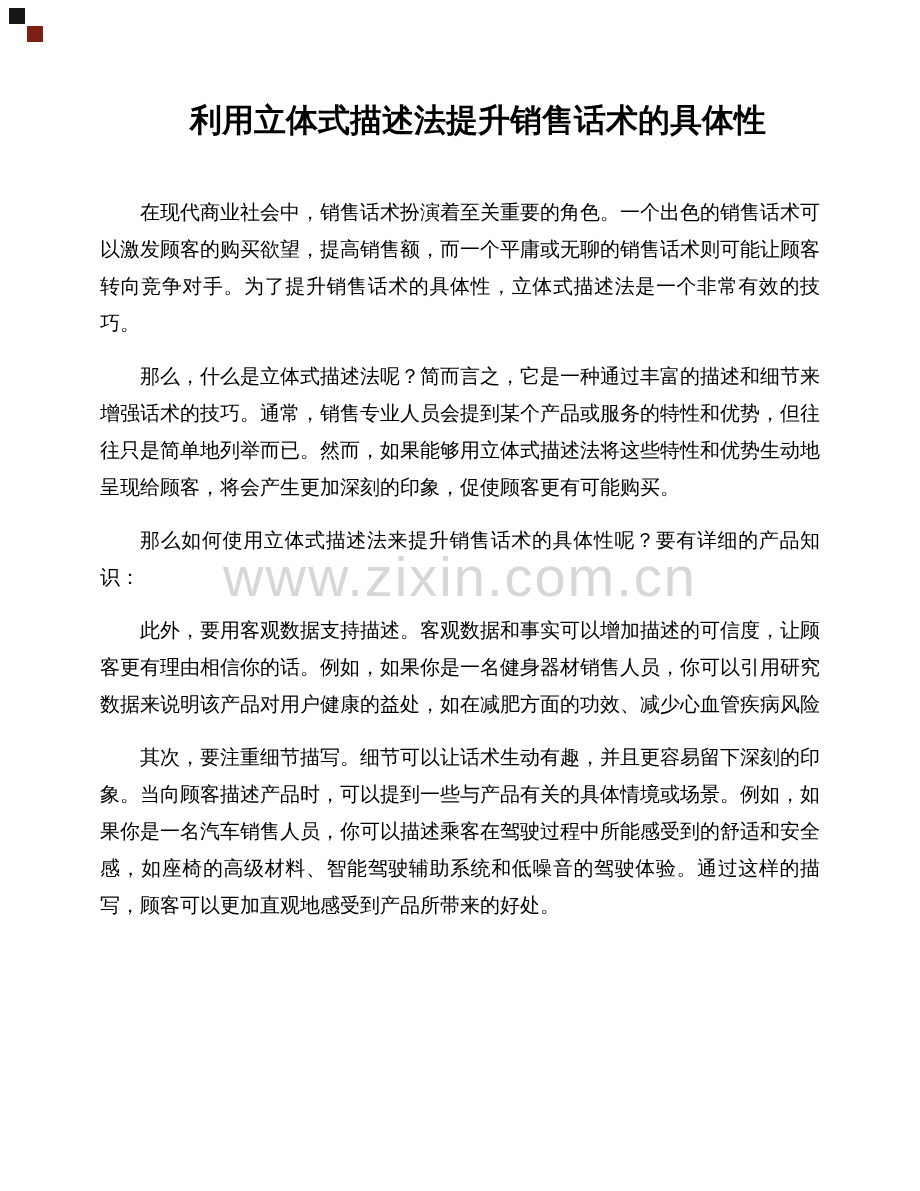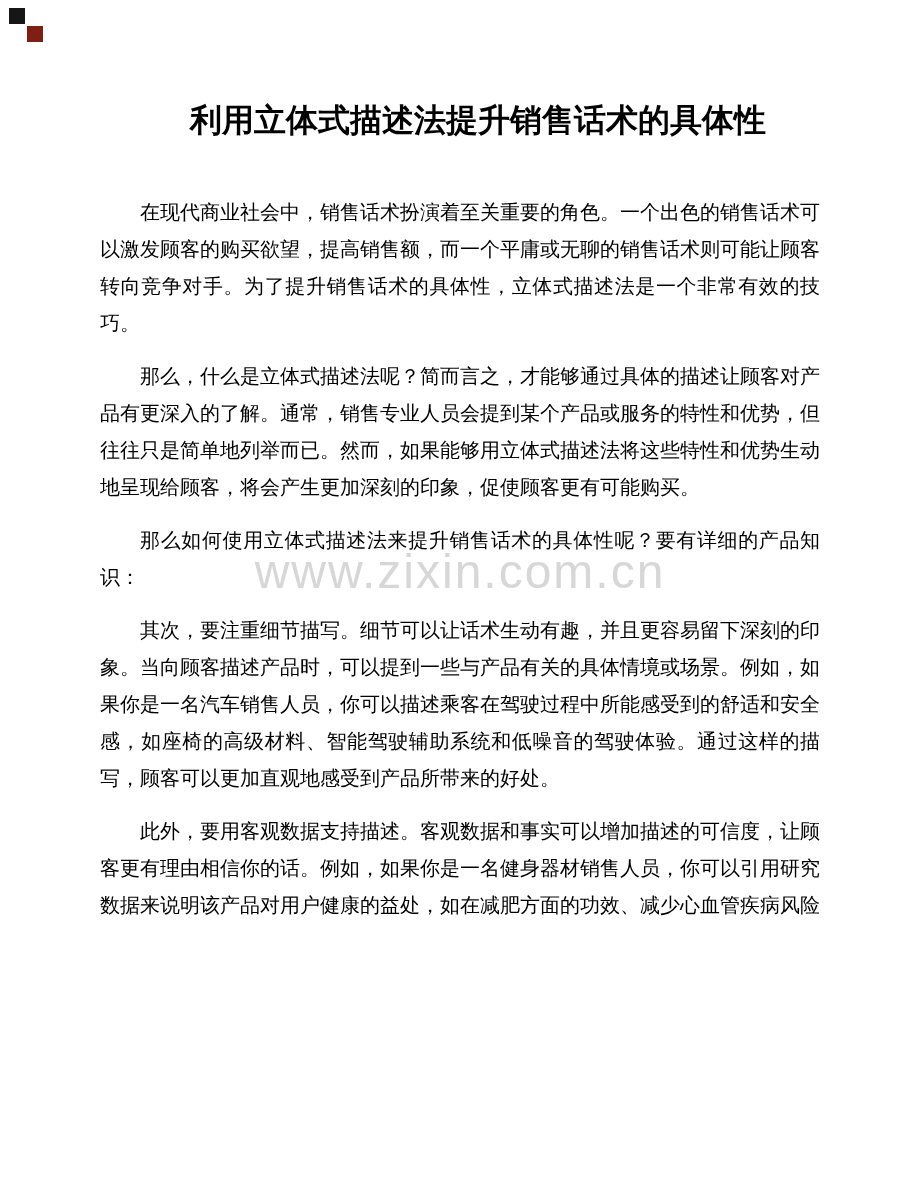--- a/index.html
+++ b/index.html
@@ -52,39 +52,39 @@
     line-height: 37px;
     text-align: justify;
     text-indent: 2em;
   }
   .watermark {
     position: absolute;
     left: 0;
     right: 0;
     top: 544px;
     text-align: center;
-    font-size: 48px;
+    font-size: 56px;
     color: #d7d7d7;
     font-family: "Liberation Sans", "DejaVu Sans", sans-serif;
     letter-spacing: 2px;
     pointer-events: none;
     z-index: 2;
   }
 </style>
 </head>
 <body>
 
 <div class="page">
   <span class="corner-sq sq1"></span>
   <span class="corner-sq sq2"></span>
 
   <div class="watermark">www.zixin.com.cn</div>
 
   <h1 class="title">利用立体式描述法提升销售话术的具体性</h1>
 
   <div class="content">
     <p class="para">在现代商业社会中，销售话术扮演着至关重要的角色。一个出色的销售话术可以激发顾客的购买欲望，提高销售额，而一个平庸或无聊的销售话术则可能让顾客转向竞争对手。为了提升销售话术的具体性，立体式描述法是一个非常有效的技巧。</p>
-    <p class="para">那么，什么是立体式描述法呢？简而言之，才能够通过具体的描述让顾客对产品有更深入的了解。通常，销售专业人员会提到某个产品或服务的特性和优势，但往往只是简单地列举而已。然而，如果能够用立体式描述法将这些特性和优势生动地呈现给顾客，将会产生更加深刻的印象，促使顾客更有可能购买。</p>
+    <p class="para">那么，什么是立体式描述法呢？简而言之，它是一种通过丰富的描述和细节来增强话术的技巧。通常，销售专业人员会提到某个产品或服务的特性和优势，但往往只是简单地列举而已。然而，如果能够用立体式描述法将这些特性和优势生动地呈现给顾客，将会产生更加深刻的印象，促使顾客更有可能购买。</p>
     <p class="para">那么如何使用立体式描述法来提升销售话术的具体性呢？要有详细的产品知识：</p>
+    <p class="para">此外，要用客观数据支持描述。客观数据和事实可以增加描述的可信度，让顾客更有理由相信你的话。例如，如果你是一名健身器材销售人员，你可以引用研究数据来说明该产品对用户健康的益处，如在减肥方面的功效、减少心血管疾病风险</p>
     <p class="para">其次，要注重细节描写。细节可以让话术生动有趣，并且更容易留下深刻的印象。当向顾客描述产品时，可以提到一些与产品有关的具体情境或场景。例如，如果你是一名汽车销售人员，你可以描述乘客在驾驶过程中所能感受到的舒适和安全感，如座椅的高级材料、智能驾驶辅助系统和低噪音的驾驶体验。通过这样的描写，顾客可以更加直观地感受到产品所带来的好处。</p>
-    <p class="para">此外，要用客观数据支持描述。客观数据和事实可以增加描述的可信度，让顾客更有理由相信你的话。例如，如果你是一名健身器材销售人员，你可以引用研究数据来说明该产品对用户健康的益处，如在减肥方面的功效、减少心血管疾病风险</p>
   </div>
 </div>
 
 </body></html>

